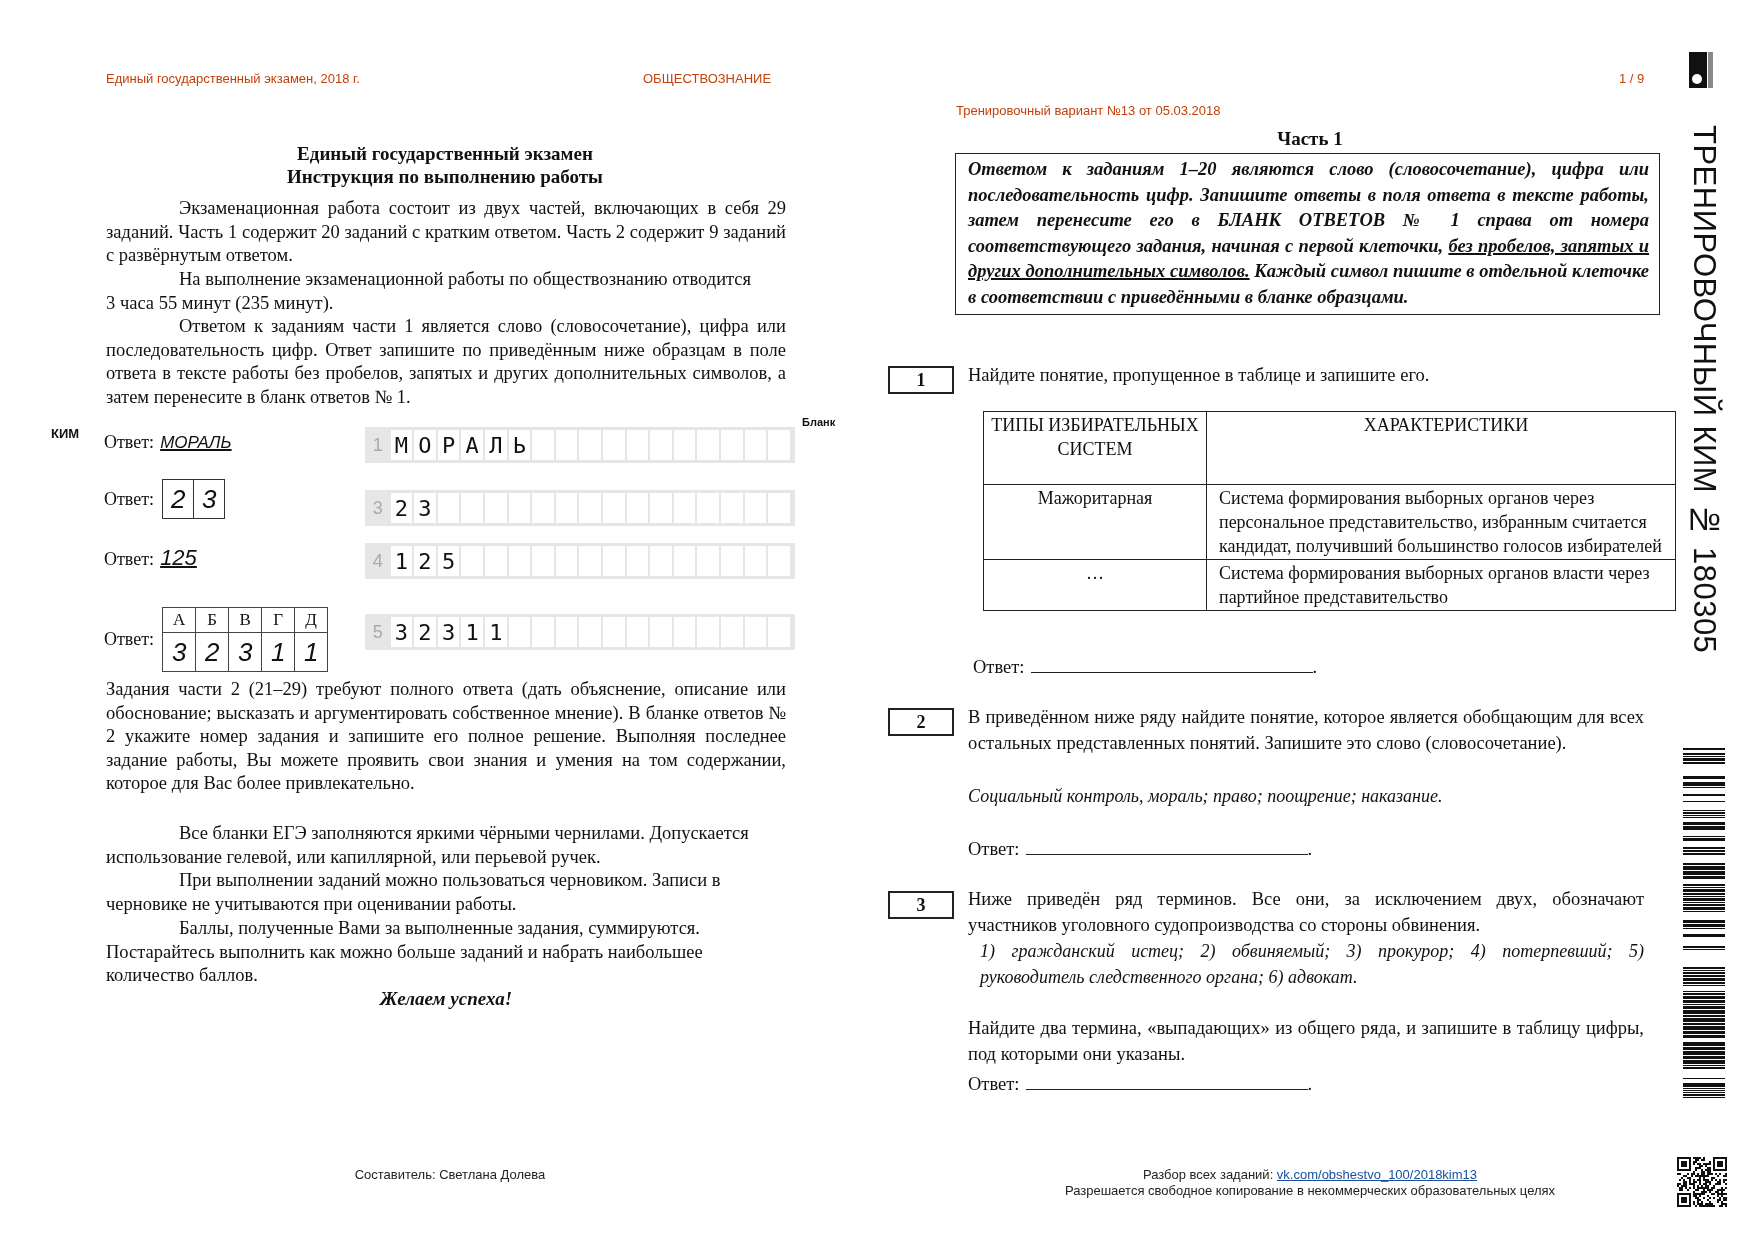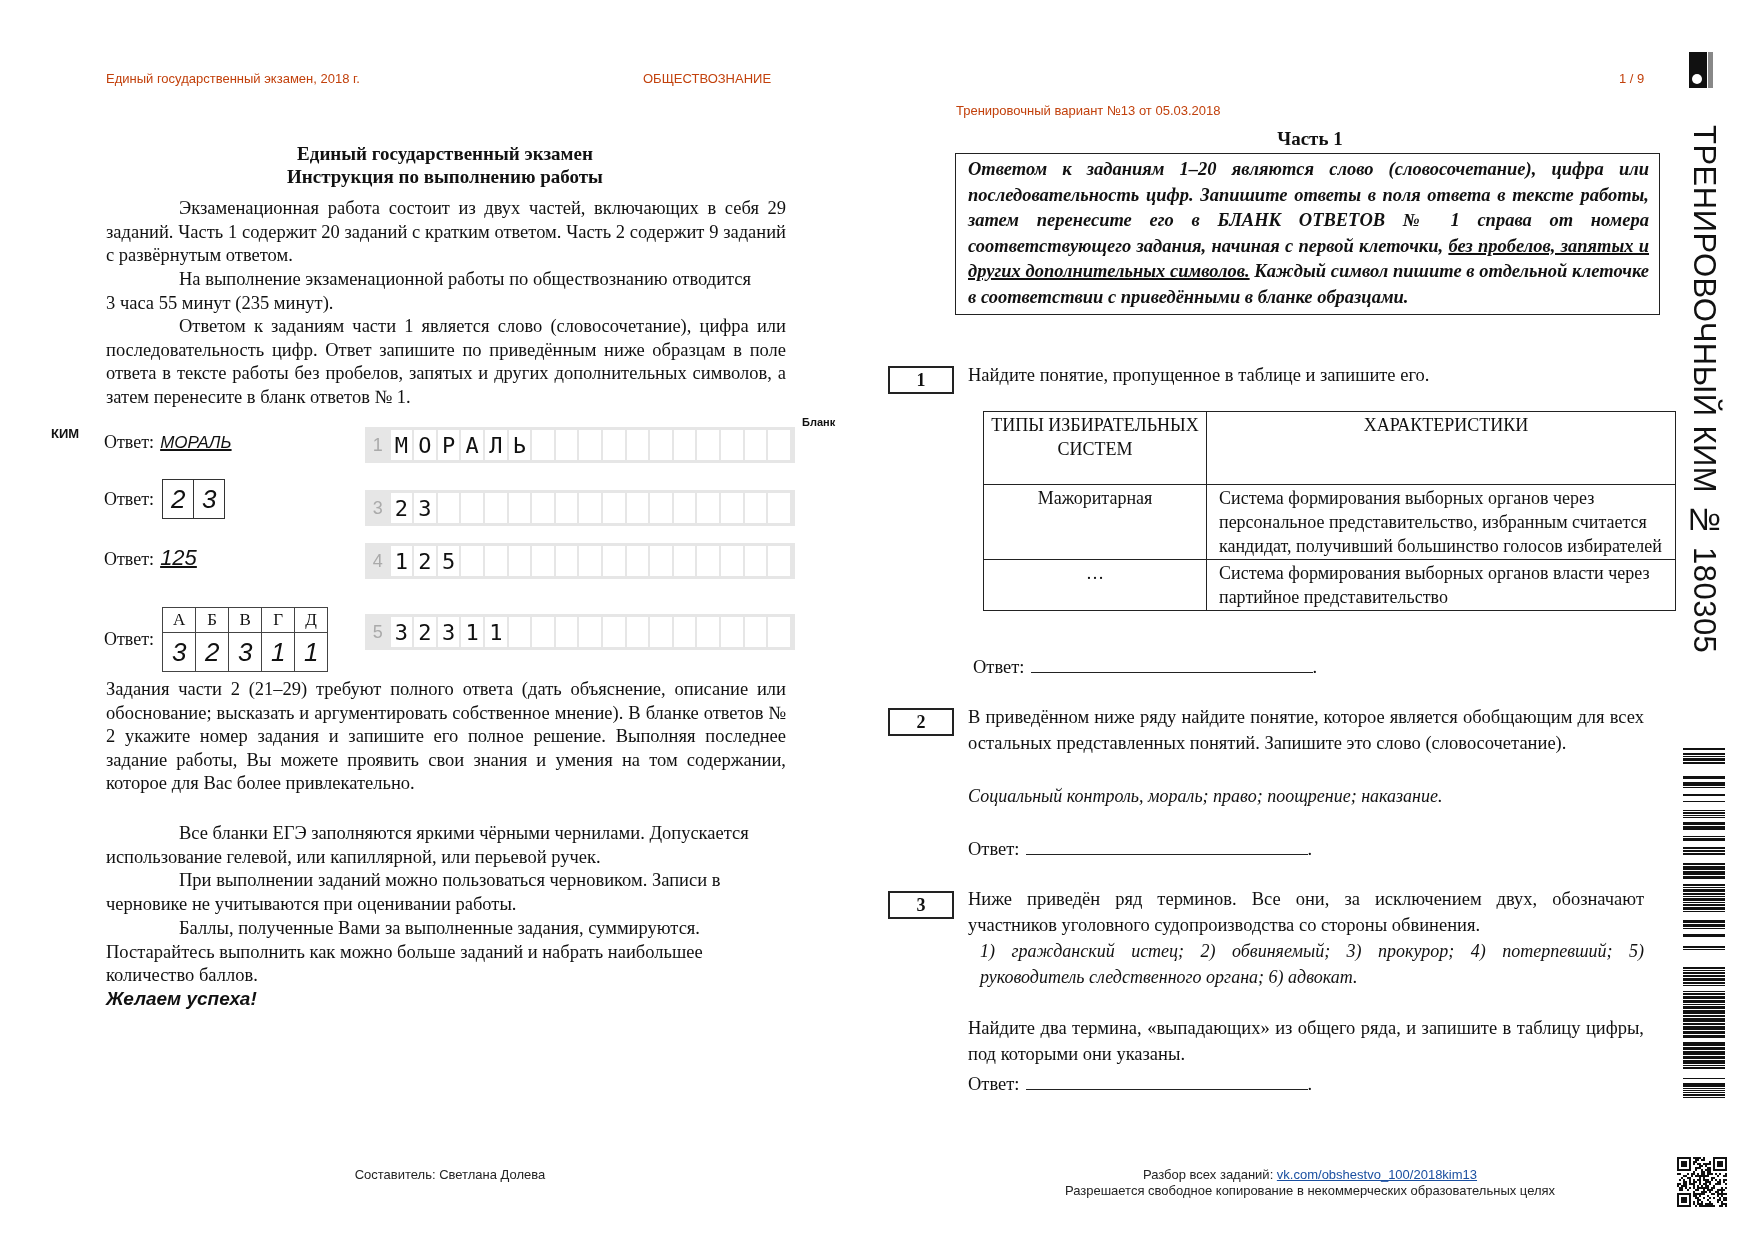--- a/index.html
+++ b/index.html
@@ -197,21 +197,21 @@
     <div class="cell"></div>
     <div class="cell"></div>
     <div class="cell"></div>
     <div class="cell"></div>
   </div>
 
 <div class="abs para" style="left:106px; top:678px; width:680px;">Задания части 2 (21–29) требуют полного ответа (дать объяснение, описание или обоснование; высказать и аргументировать собственное мнение). В бланке ответов № 2 укажите номер задания и запишите его полное решение. Выполняя последнее задание работы, Вы можете проявить свои знания и умения на том содержании, которое для Вас более привлекательно.</div>
 <div class="abs para indent" style="left:106px; top:822px; width:690px; text-align:left;">Все бланки ЕГЭ заполняются яркими чёрными чернилами. Допускается использование гелевой, или капиллярной, или перьевой ручек.</div>
 <div class="abs para indent" style="left:106px; top:869px; width:680px; text-align:left;">При выполнении заданий можно пользоваться черновиком. Записи в черновике не учитываются при оценивании работы.</div>
 <div class="abs para indent" style="left:106px; top:917px; width:680px; text-align:left;">Баллы, полученные Вами за выполненные задания, суммируются. Постарайтесь выполнить как можно больше заданий и набрать наибольшее количество баллов.</div>
-<div class="abs" style="left:106px; width:680px; top:988px; font-family:Liberation Sans, sans-serif; font-weight:bold; font-style:italic; font-size:19px;">Желаем успеха!</div>
+<div class="abs" style="left:106px; width:680px; top:988px; text-align:center; font-family:Liberation Serif, serif; font-weight:bold; font-style:italic; font-size:19px;">Желаем успеха!</div>
 
 <div class="abs part-title">Часть 1</div>
 <div class="abs instr-box">
   <span>Ответом к заданиям 1–20 являются слово (словосочетание), цифра или последовательность цифр. Запишите ответы в поля ответа в тексте работы, затем перенесите его в БЛАНК ОТВЕТОВ № 1 справа от номера соответствующего задания, начиная с первой клеточки, </span><u>без пробелов, запятых и других дополнительных символов.</u><span> Каждый символ пишите в отдельной клеточке в соответствии с приведёнными в бланке образцами.</span>
 </div>
 
 <div class="abs task-num" style="left:888px; top:366px;">1</div>
 <div class="abs task-text" style="left:968px; top:362px; width:690px;">Найдите понятие, пропущенное в таблице и запишите его.</div>
 <table class="abs q-table" style="left:983px; top:411px;">
   <tbody>

